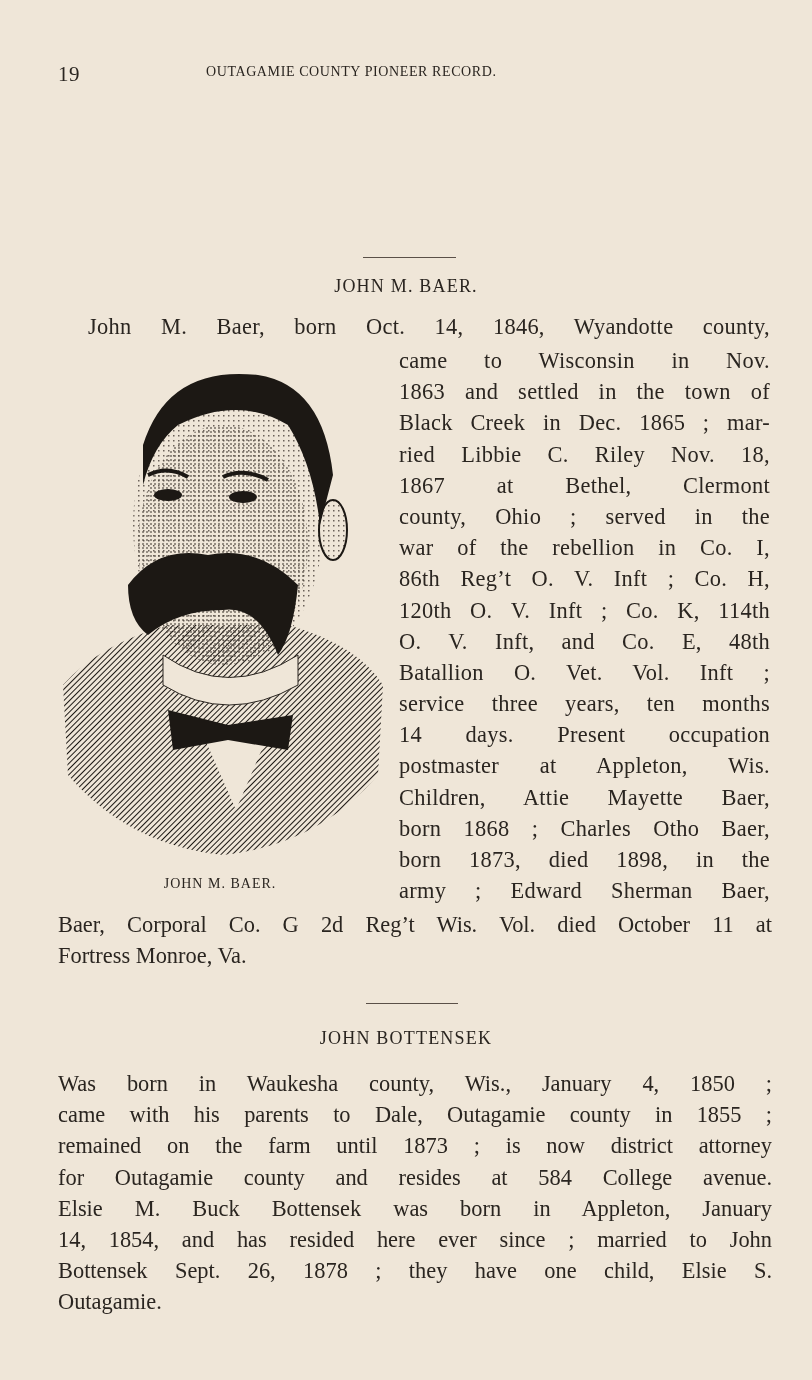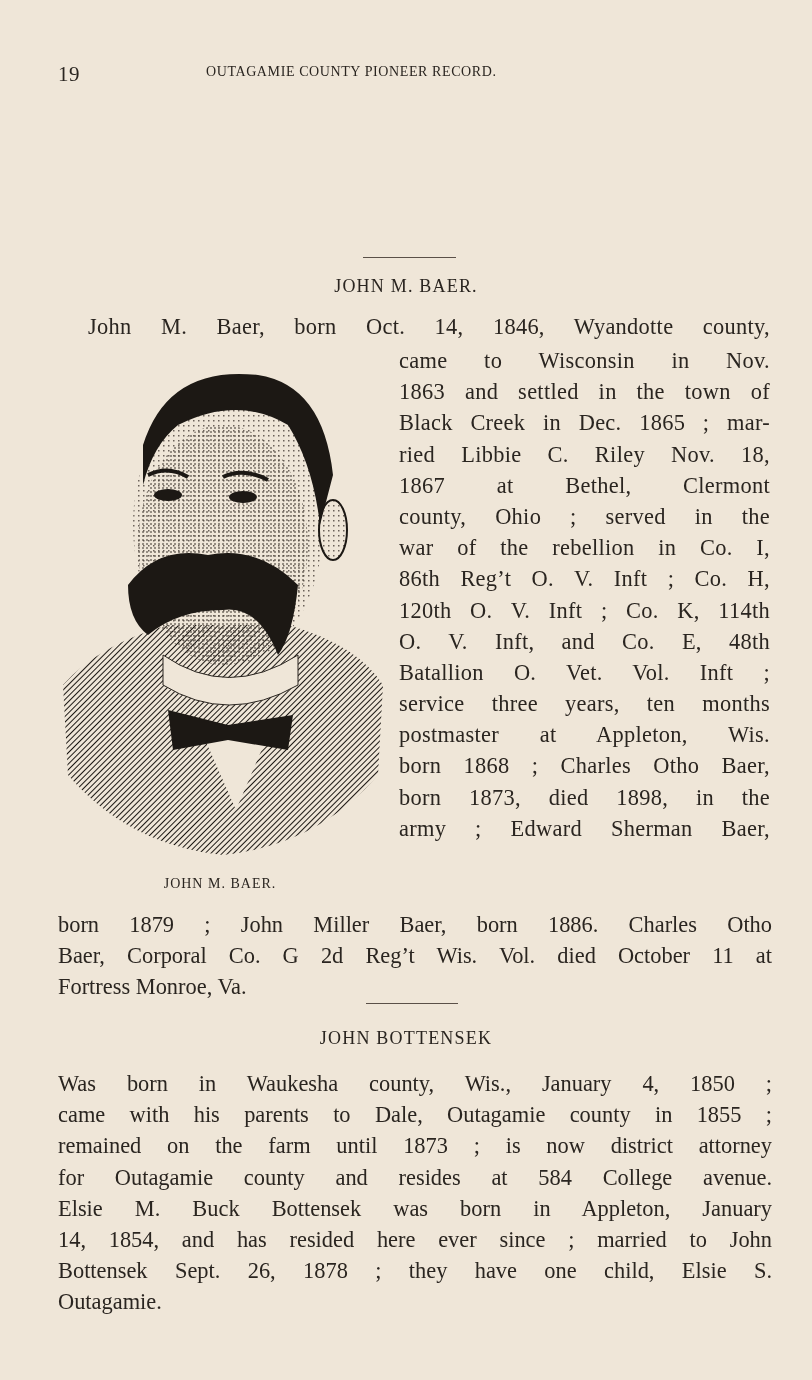--- a/index.html
+++ b/index.html
@@ -102,30 +102,31 @@
     <span class="line">Black Creek in Dec. 1865 ; mar-</span>
     <span class="line">ried Libbie C. Riley Nov. 18,</span>
     <span class="line">1867 at Bethel, Clermont</span>
     <span class="line">county, Ohio ; served in the</span>
     <span class="line">war of the rebellion in Co. I,</span>
     <span class="line">86th Reg’t O. V. Inft ; Co. H,</span>
     <span class="line">120th O. V. Inft ; Co. K, 114th</span>
     <span class="line">O. V. Inft, and Co. E, 48th</span>
     <span class="line">Batallion O. Vet. Vol. Inft ;</span>
     <span class="line">service three years, ten months</span>
+    <span class="line">14 days.  Present occupation</span>
     <span class="line">postmaster at Appleton, Wis.</span>
+    <span class="line">Children, Attie Mayette Baer,</span>
     <span class="line">born 1868 ; Charles Otho Baer,</span>
     <span class="line">born 1873, died 1898, in the</span>
     <span class="line">army ; Edward Sherman Baer,</span>
   </div>
 
   <div class="caption">JOHN M. BAER.</div>
 
   <div class="tail">
-    <span class="line">born 1879 ; John Miller Baer, born 1886.  Charles Otho</span>
     <span class="line">Baer, Corporal Co. G 2d Reg’t Wis. Vol. died October 11 at</span>
     <span class="line last">Fortress Monroe, Va.</span>
   </div>
 
   <div class="rule" style="left:366px; top:1003px; width:92px;"></div>
 
   <div class="heading" style="top:1028px;">JOHN BOTTENSEK</div>
 
   <div class="para" style="top:1068px;">
     <span class="line">Was born in Waukesha county, Wis., January 4, 1850 ;</span>

